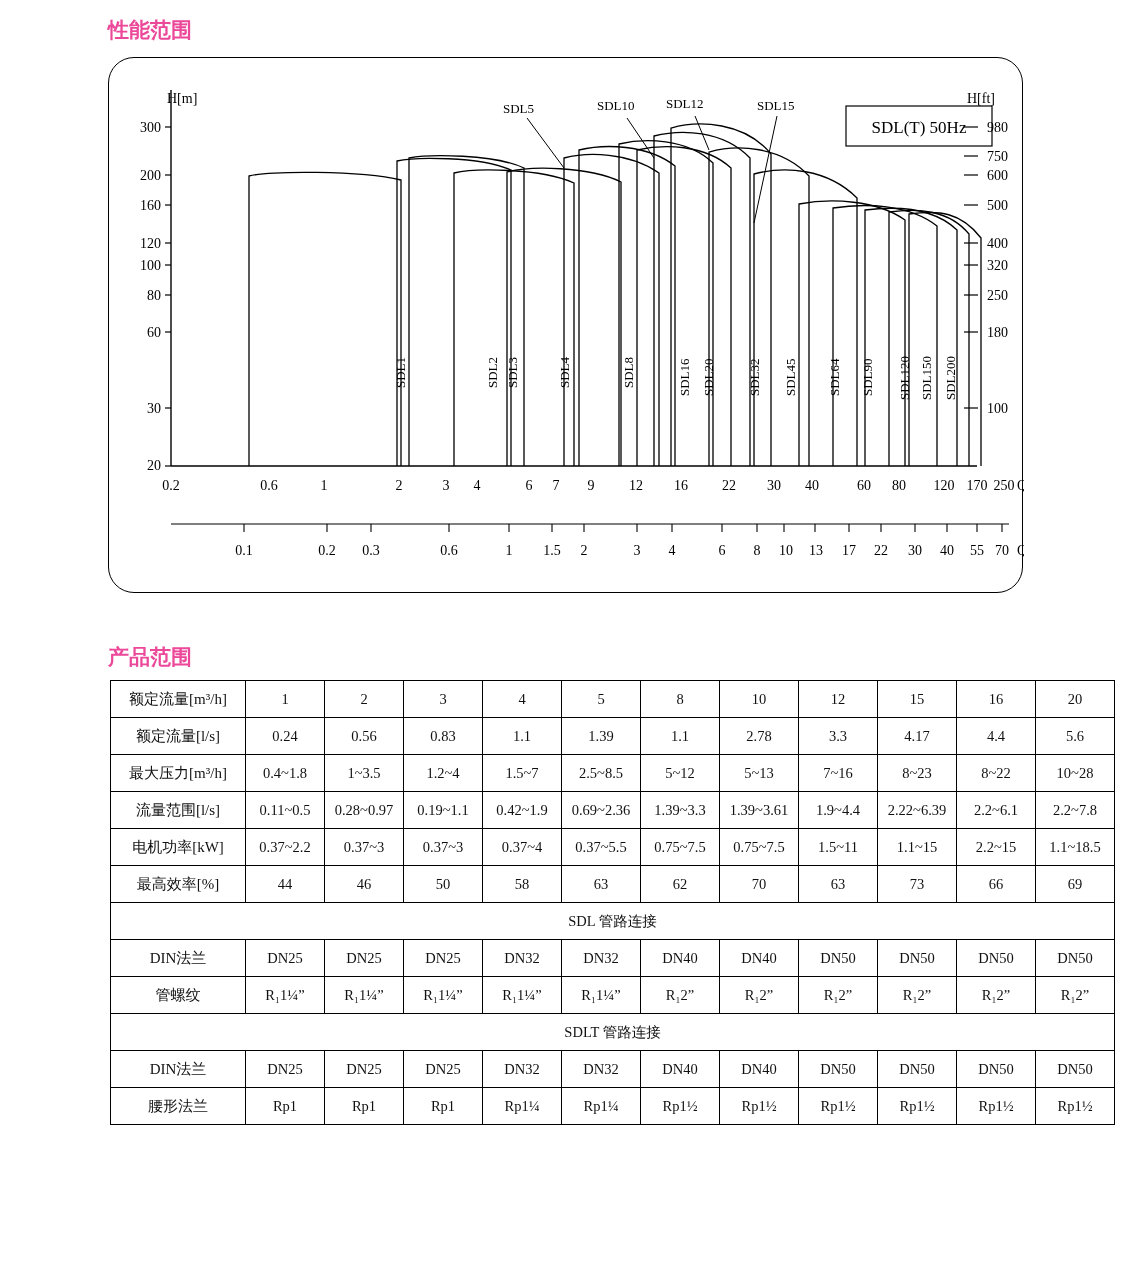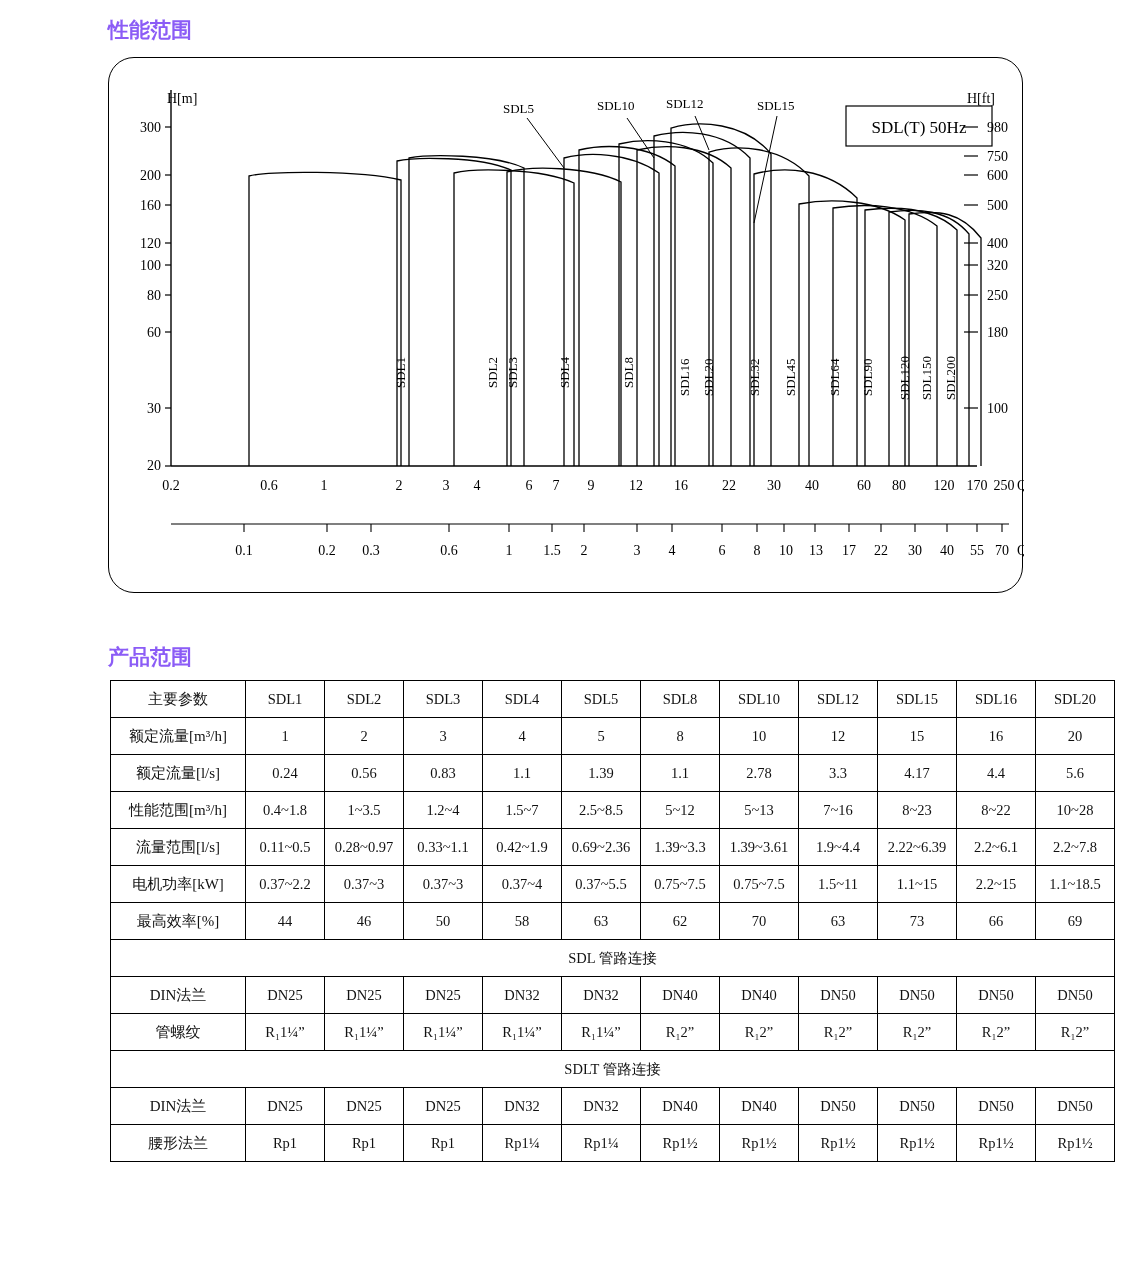--- a/index.html
+++ b/index.html
@@ -1,17 +1,17 @@
 <!DOCTYPE html>
 <html><head>
 <meta charset="utf-8">
 <style>
   html,body{margin:0;padding:0;background:#ffffff;}
   body{width:1131px;height:1279px;font-family:"Liberation Serif",serif;color:#111;position:relative;}
-  .section-title{font-family:Liberation Sans, sans-serif;font-weight:bold;font-size:21px;color:#8b5cf6;}
+  .section-title{font-family:Liberation Sans, sans-serif;font-weight:bold;font-size:21px;color:#ec4899;}
   #title1{position:absolute;left:108px;top:16px;}
   #title2{position:absolute;left:108px;top:643px;}
 
   
   #chart-panel{position:absolute;left:108px;top:57px;width:915px;height:536px;
       border:1.5px solid #000;border-radius:26px;box-sizing:border-box;background:#fff;}
   #chart-svg{position:absolute;left:0;top:0;}
   .axis-lab{font-family:"Liberation Serif",serif;font-size:14px;fill:#000;}
   .tick-lab{font-family:"Liberation Serif",serif;font-size:14px;fill:#000;}
   .curve-lab{font-family:"Liberation Serif",serif;font-size:13px;fill:#000;}
@@ -221,34 +221,20 @@
     </g>
     <text class="axis-lab" x="908" y="497" text-anchor="start">Q[l/s]</text>
   </svg>
 </div>
 
 <div id="title2" class="section-title">产品范围</div>
 
 <table id="range-table">
   <tbody id="table-body">
       <tr>
-        <td class="rowhead">主要参数</td>
-        <td class="datacell">SDL1</td>
-        <td class="datacell">SDL2</td>
-        <td class="datacell">SDL3</td>
-        <td class="datacell">SDL4</td>
-        <td class="datacell">SDL5</td>
-        <td class="datacell">SDL8</td>
-        <td class="datacell">SDL10</td>
-        <td class="datacell">SDL12</td>
-        <td class="datacell">SDL15</td>
-        <td class="datacell">SDL16</td>
-        <td class="datacell">SDL20</td>
-      </tr>
-      <tr>
         <td class="rowhead">额定流量[m³/h]</td>
         <td class="datacell">1</td>
         <td class="datacell">2</td>
         <td class="datacell">3</td>
         <td class="datacell">4</td>
         <td class="datacell">5</td>
         <td class="datacell">8</td>
         <td class="datacell">10</td>
         <td class="datacell">12</td>
         <td class="datacell">15</td>
@@ -263,38 +249,38 @@
         <td class="datacell">1.1</td>
         <td class="datacell">1.39</td>
         <td class="datacell">1.1</td>
         <td class="datacell">2.78</td>
         <td class="datacell">3.3</td>
         <td class="datacell">4.17</td>
         <td class="datacell">4.4</td>
         <td class="datacell">5.6</td>
       </tr>
       <tr>
-        <td class="rowhead">性能范围[m³/h]</td>
+        <td class="rowhead">最大压力[m³/h]</td>
         <td class="datacell">0.4~1.8</td>
         <td class="datacell">1~3.5</td>
         <td class="datacell">1.2~4</td>
         <td class="datacell">1.5~7</td>
         <td class="datacell">2.5~8.5</td>
         <td class="datacell">5~12</td>
         <td class="datacell">5~13</td>
         <td class="datacell">7~16</td>
         <td class="datacell">8~23</td>
         <td class="datacell">8~22</td>
         <td class="datacell">10~28</td>
       </tr>
       <tr>
         <td class="rowhead">流量范围[l/s]</td>
         <td class="datacell">0.11~0.5</td>
         <td class="datacell">0.28~0.97</td>
-        <td class="datacell">0.33~1.1</td>
+        <td class="datacell">0.19~1.1</td>
         <td class="datacell">0.42~1.9</td>
         <td class="datacell">0.69~2.36</td>
         <td class="datacell">1.39~3.3</td>
         <td class="datacell">1.39~3.61</td>
         <td class="datacell">1.9~4.4</td>
         <td class="datacell">2.22~6.39</td>
         <td class="datacell">2.2~6.1</td>
         <td class="datacell">2.2~7.8</td>
       </tr>
       <tr>

